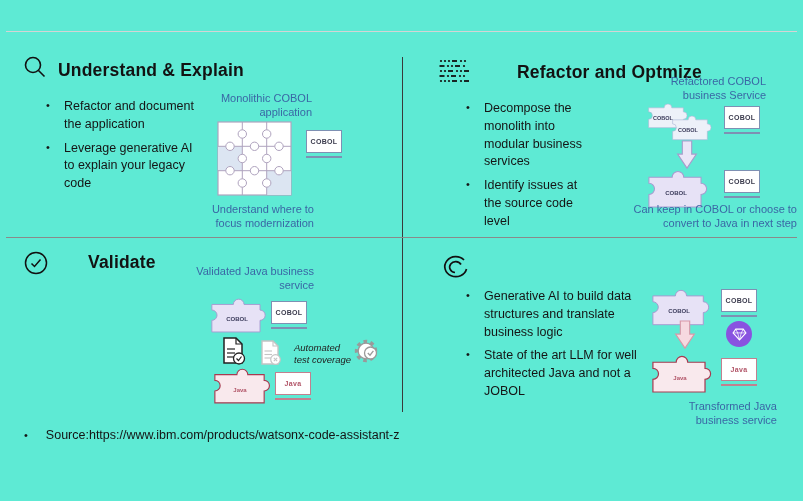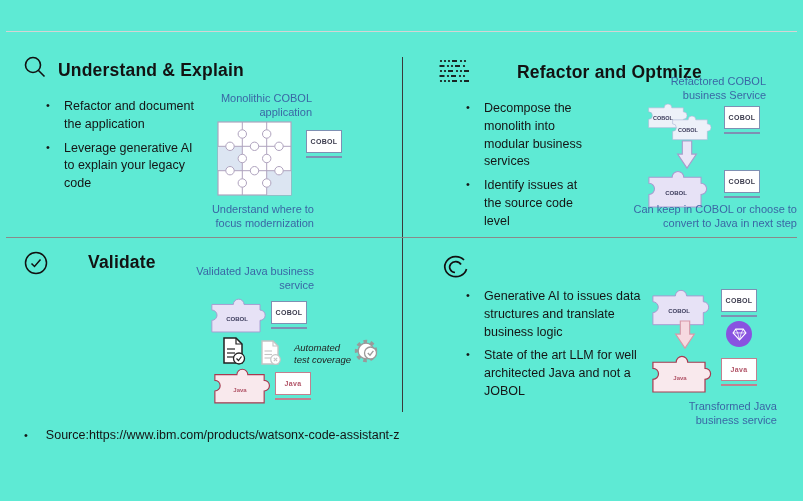--- a/index.html
+++ b/index.html
@@ -211,21 +211,21 @@
     <div class="chip-bar"></div>
   </div>
 
   <div class="abs" style="left:440px; top:254px;">
     <svg width="30" height="28" viewBox="0 0 30 28">
       <path d="M24,6 A11,10 0 1 0 26.5,15" fill="none" stroke="#111" stroke-width="1.7"></path>
       <path d="M21,10.5 A6,5.5 0 1 0 15,18.5" fill="none" stroke="#111" stroke-width="1.7"></path>
     </svg>
   </div>
   <ul class="bullets abs" style="left:462px; top:288px; width:180px;">
-    <li>Generative AI to issues data structures and translate business logic</li>
+    <li>Generative AI to build data structures and translate business logic</li>
     <li>State of the art LLM for well architected Java and not a JOBOL</li>
   </ul>
   <div class="abs" style="left:652px; top:286px;">
     <svg width="64" height="40" viewBox="0 0 64 40">
       <path transform="scale(0.9)" d="M1,11 H26 a6.2,6.2 0 1 1 12.4,0 H57 V17.5 a6,6 0 1 1 0,12 V43 H1 V29.5 a6,6 0 1 0 0,-12 Z" fill="#E7E2F6" stroke="#A79BD0" stroke-width="1.1"></path>
       <text x="27" y="27" text-anchor="middle" font-size="6" font-weight="bold" fill="#3a3a5a">COBOL</text>
     </svg>
   </div>
   <div class="chipwrap" style="left:721px; top:289px;">
     <div class="chip-box">COBOL</div>

